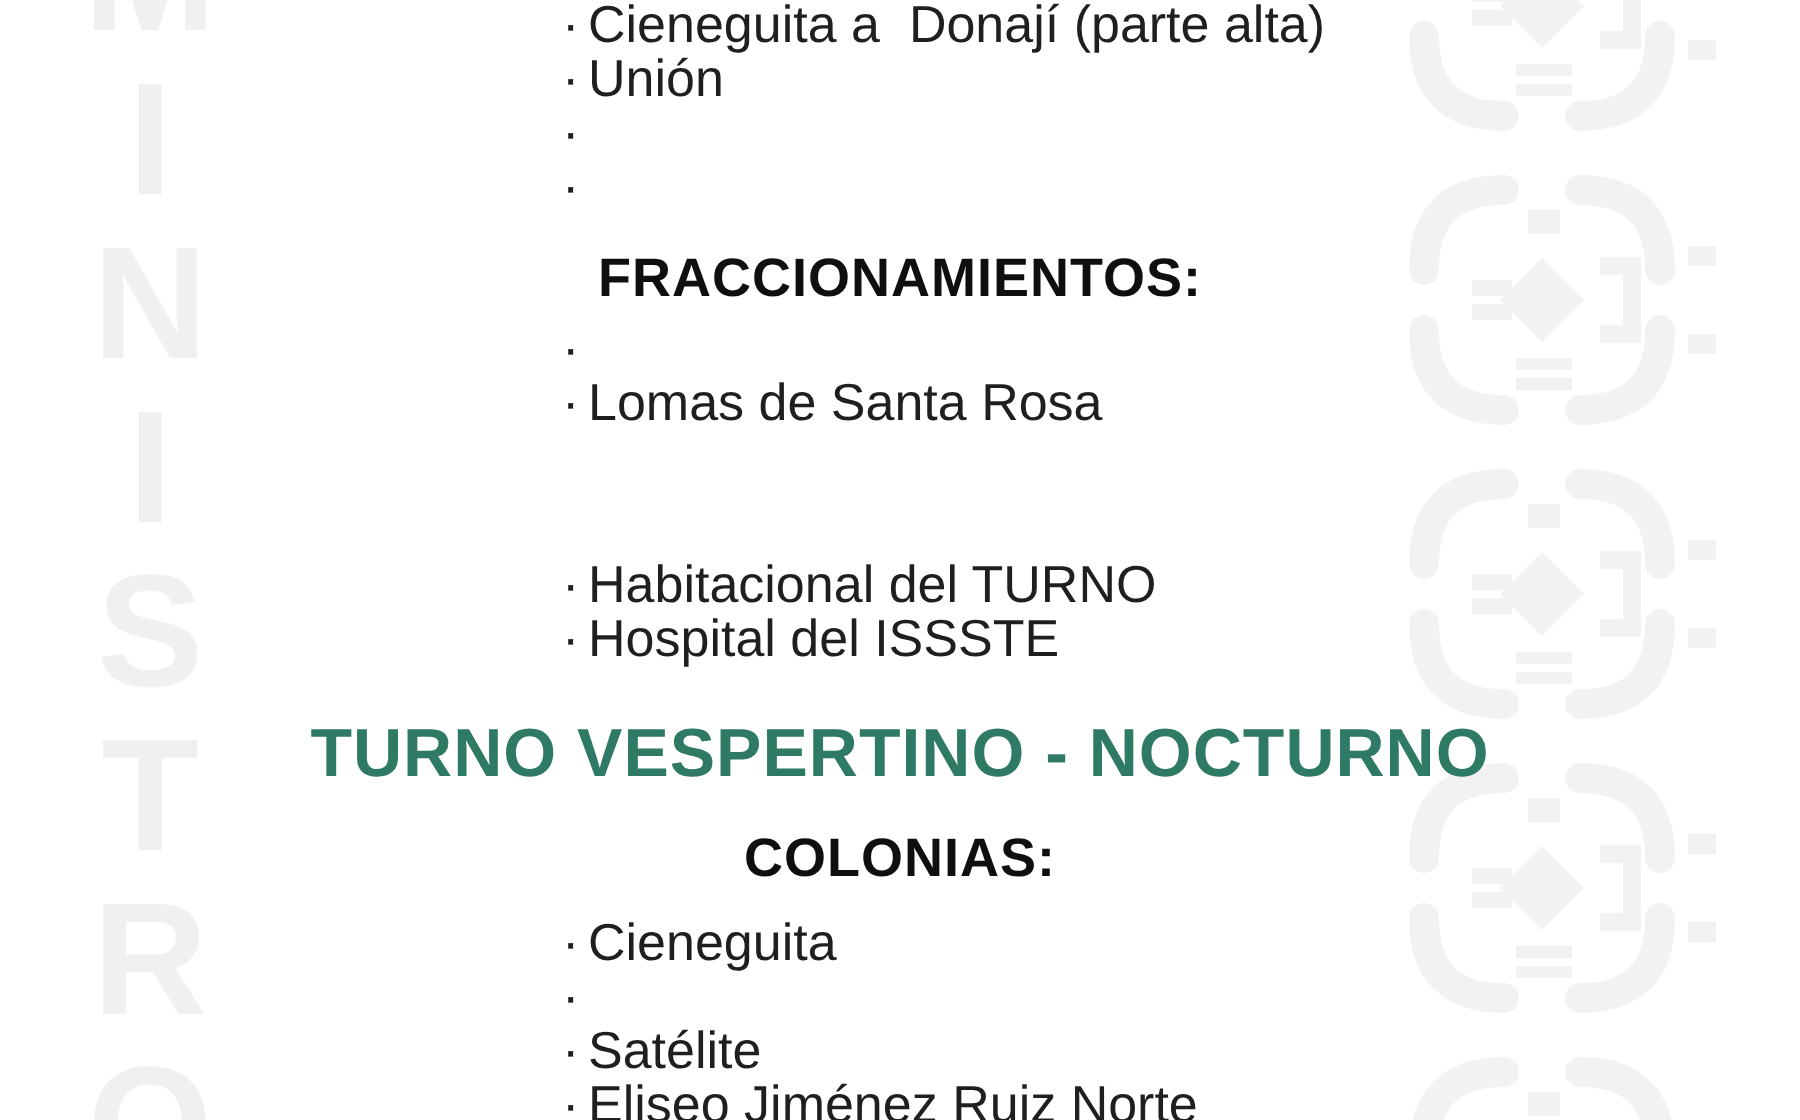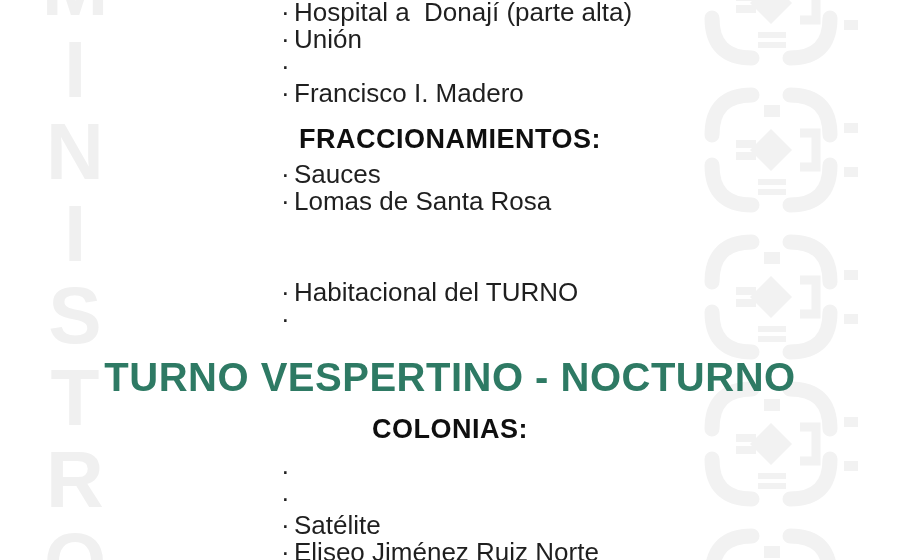--- a/index.html
+++ b/index.html
@@ -59,21 +59,21 @@
     line-height: 30px;
     font-weight: bold;
     letter-spacing: 0.5px;
     color: #0f0f0f;
   }
   .h-turno {
     position: absolute;
     left: 0;
     width: 900px;
     text-align: center;
-    font-size: 40px;
+    font-size: 34px;
     line-height: 40px;
     font-weight: bold;
     letter-spacing: 0.5px;
     color: #2e7a64;
   }
 
   .list-top       { top: -1px; }
   .h-fracc        { top: 124px; }
   .list-fracc     { top: 161px; }
   .h-unidad       { top: 231px; }
@@ -192,63 +192,63 @@
         <rect x="148" y="40" width="14" height="10"></rect>
           <rect x="148" y="84" width="14" height="10"></rect>
       </g>
       <path d="M104 50 h16 v34 h-16" fill="none" stroke="#f2f2f2" stroke-width="9"></path>
     </svg>
   </div>
 
   <div class="list list-top">
     <div class="list-item">
       <span class="bullet">·</span>
-      <span class="item-text">Hospital a  Donají (parte alta)</span>
+      <span class="item-text">Cieneguita a  Donají (parte alta)</span>
     </div>
     <div class="list-item">
       <span class="bullet">·</span>
       <span class="item-text">Unión</span>
     </div>
     <div class="list-item">
       <span class="bullet">·</span>
     </div>
     <div class="list-item">
       <span class="bullet">·</span>
-      <span class="item-text">Francisco I. Madero</span>
     </div>
   </div>
 
   <div class="h-small h-fracc">FRACCIONAMIENTOS:</div>
   <div class="list list-fracc">
     <div class="list-item">
       <span class="bullet">·</span>
-      <span class="item-text">Sauces</span>
     </div>
     <div class="list-item">
       <span class="bullet">·</span>
       <span class="item-text">Lomas de Santa Rosa</span>
     </div>
   </div>
 
   <div class="list list-unidad">
     <div class="list-item">
       <span class="bullet">·</span>
       <span class="item-text">Habitacional del TURNO</span>
     </div>
     <div class="list-item">
       <span class="bullet">·</span>
+      <span class="item-text">Hospital del ISSSTE</span>
     </div>
   </div>
 
   <div class="h-turno h-turno-pos">TURNO VESPERTINO - NOCTURNO</div>
 
   <div class="h-small h-colonias">COLONIAS:</div>
   <div class="list list-colonias">
     <div class="list-item">
       <span class="bullet">·</span>
+      <span class="item-text">Cieneguita</span>
     </div>
     <div class="list-item">
       <span class="bullet">·</span>
     </div>
     <div class="list-item">
       <span class="bullet">·</span>
       <span class="item-text">Satélite</span>
     </div>
     <div class="list-item">
       <span class="bullet">·</span>

